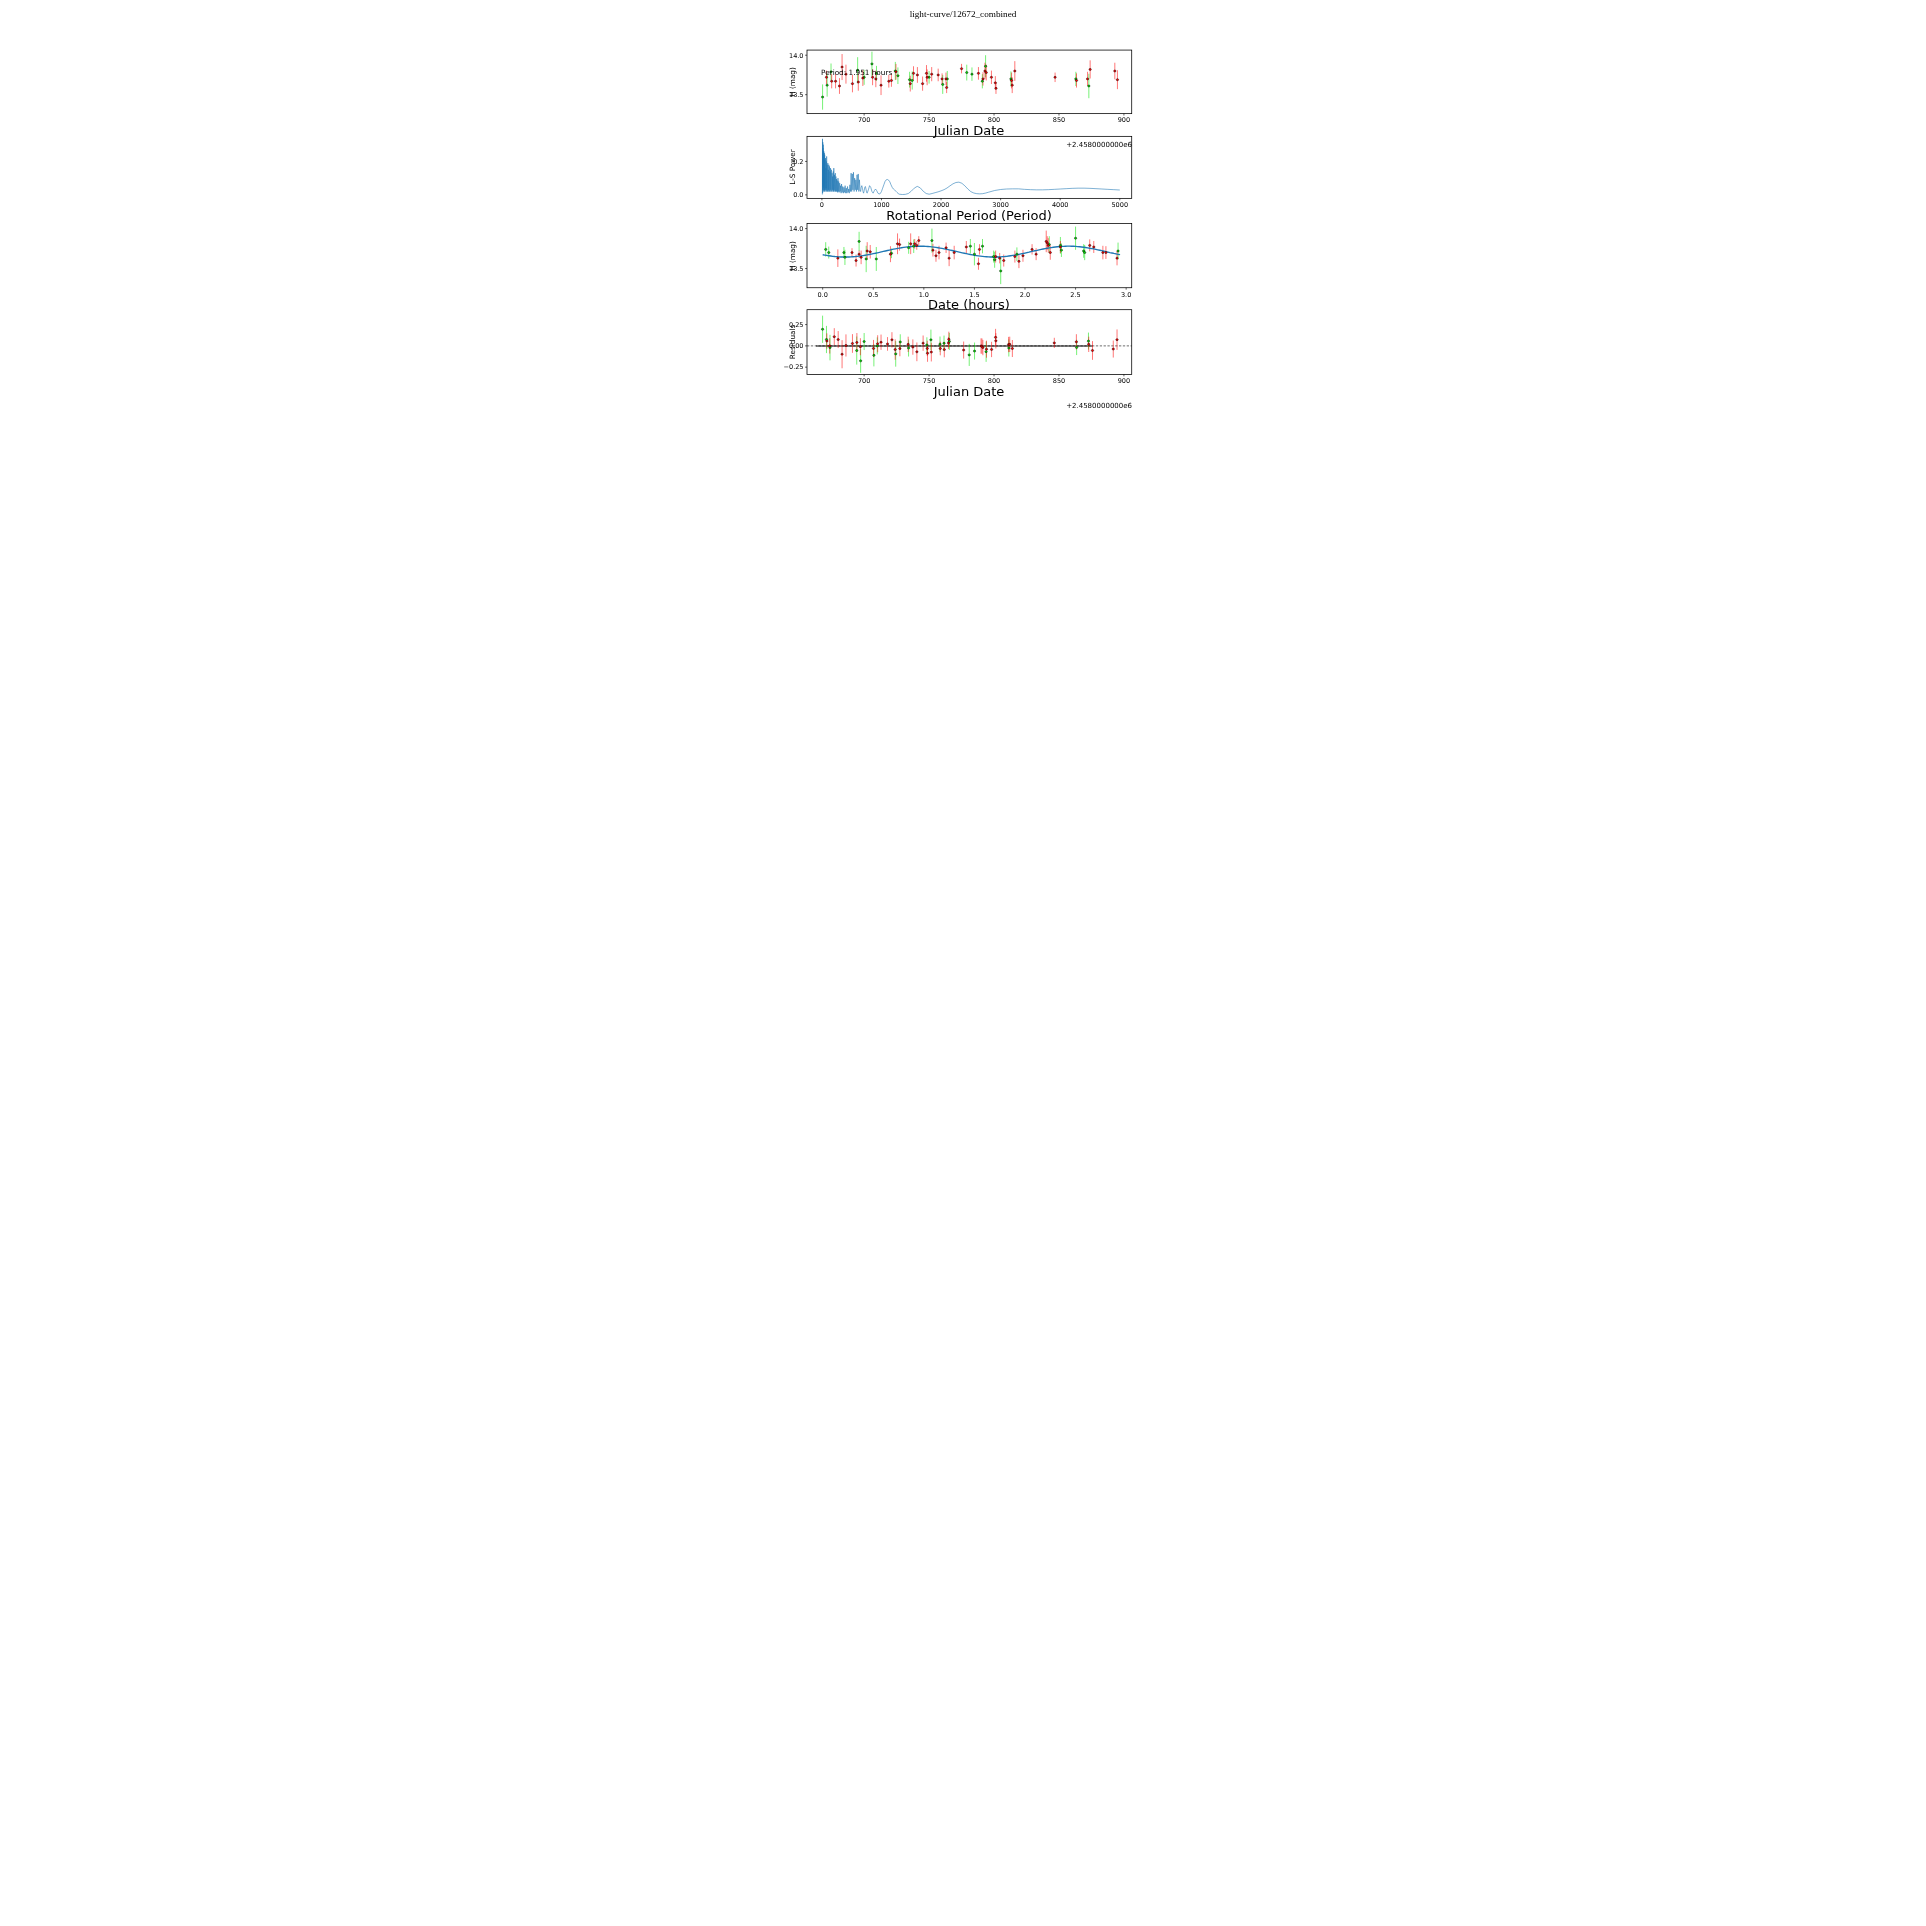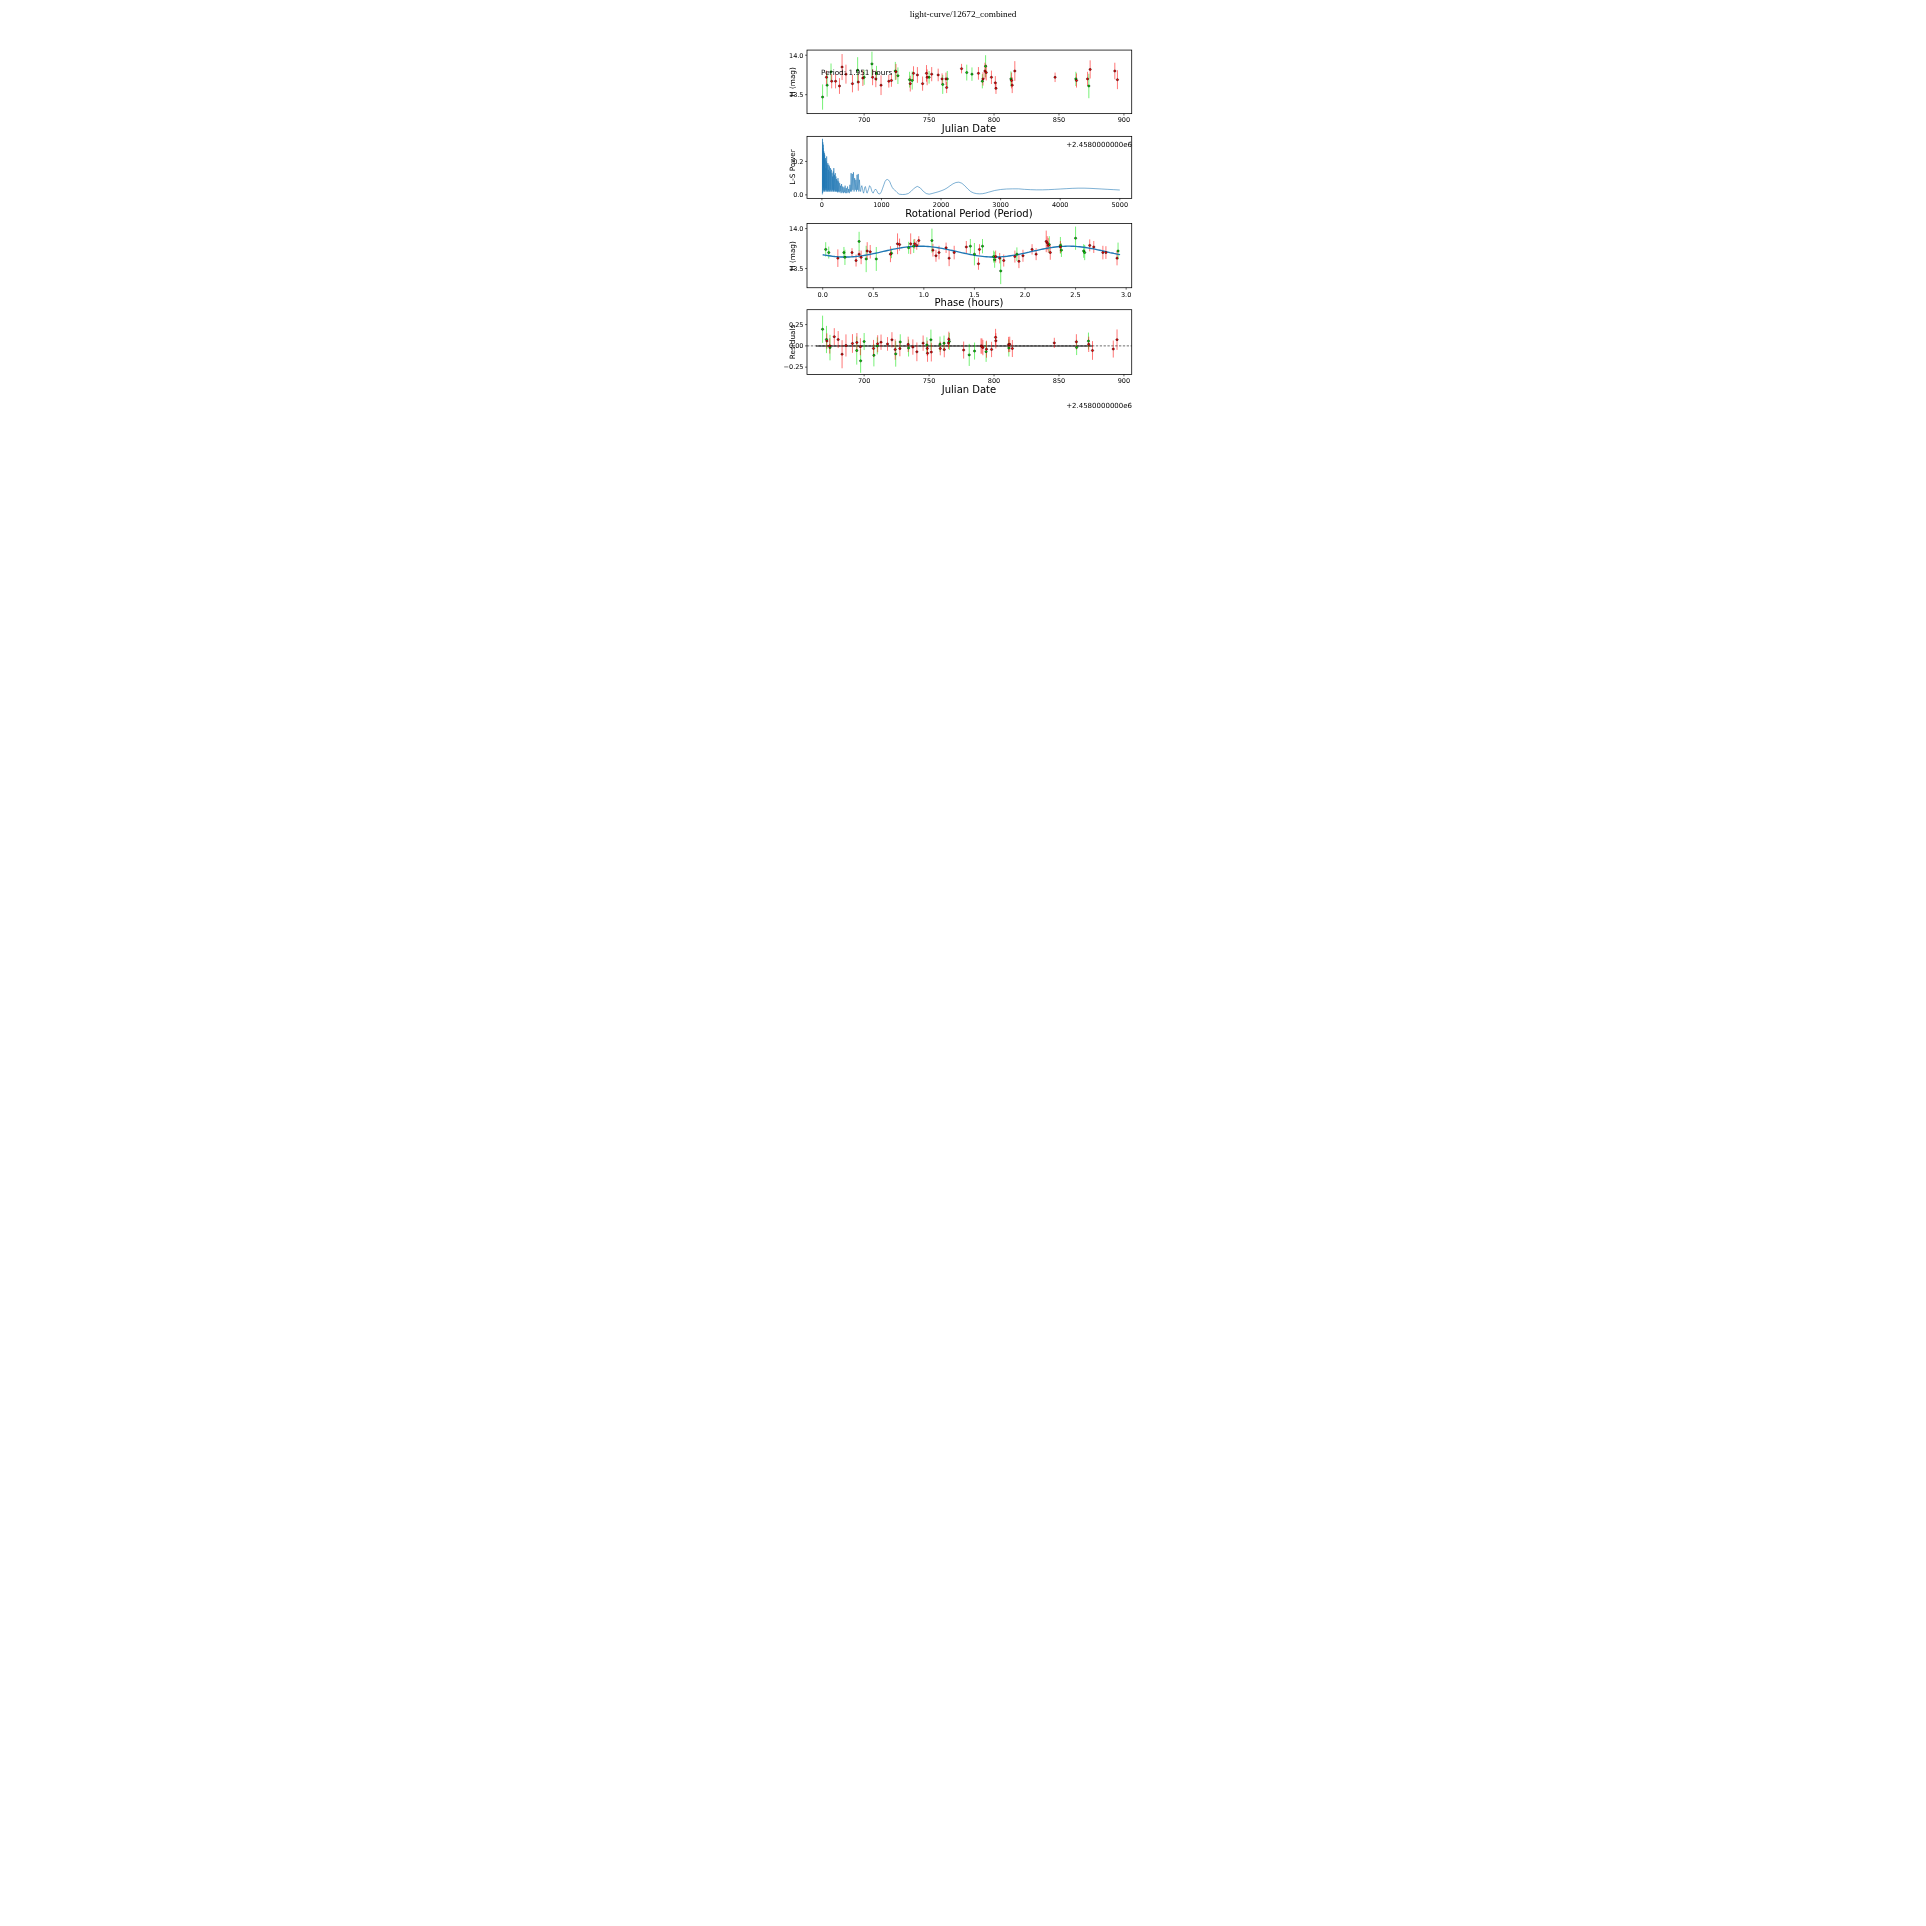--- a/index.html
+++ b/index.html
@@ -3,21 +3,21 @@
 <meta charset="utf-8">
 <style>
   html,body{margin:0;padding:0;background:#fff;}
   .fig{position:relative;width:416px;height:416px;background:#ffffff;
        font-family:"DejaVu Sans",sans-serif;color:#000;margin:0 auto;overflow:hidden;}
   .fig svg{position:absolute;left:0;top:0;font-family:inherit;}
   .title{position:absolute;left:0;top:8.5px;width:100%;text-align:center;font-size:9.2px;font-family:Liberation Serif, serif;}
   .annot{position:absolute;left:66px;top:68px;font-size:7.3px;}
   .ylab{position:absolute;left:37px;transform:translate(-50%,-50%) rotate(-90deg);
         font-size:7.3px;white-space:nowrap;}
-  .xlab{position:absolute;left:214px;transform:translateX(-50%);font-size:10px;white-space:nowrap;text-align:center;}
+  .xlab{position:absolute;left:214px;transform:translateX(-50%);font-size:13px;white-space:nowrap;text-align:center;}
   .offset{position:absolute;right:39px;font-size:7px;white-space:nowrap;margin-top:18px;}
 </style>
 </head>
 <body>
 
 <div class="fig">
   <svg id="plot-canvas" width="416" height="416" viewBox="0 0 1080 1080">
       <g>
         <line x1="283.368" y1="295" x2="283.368" y2="300" stroke="#000" stroke-width="1.6"></line>
         <text x="283.368" y="318" text-anchor="middle" font-size="17" fill="#000">700</text>
@@ -495,19 +495,19 @@
   <div class="title">light-curve/12672_combined</div>
   <div class="annot">Period: 1.951 hours</div>
 
   <div class="ylab" style="top:82px">H (mag)</div>
   <div class="ylab" style="top:167px">L-S Power</div>
   <div class="ylab" style="top:256px">H (mag)</div>
   <div class="ylab" style="top:342px">Residuals</div>
 
   <div class="xlab" style="top:123px">Julian Date</div>
   <div class="xlab" style="top:208px">Rotational Period (Period)</div>
-  <div class="xlab" style="top:297px">Phase (hours)</div>
+  <div class="xlab" style="top:297px">Date (hours)</div>
   <div class="xlab" style="top:384px">Julian Date</div>
 
   <div class="offset" style="top:123px">+2.4580000000e6</div>
   <div class="offset" style="top:384px">+2.4580000000e6</div>
 </div>
 
 
 </body></html>

